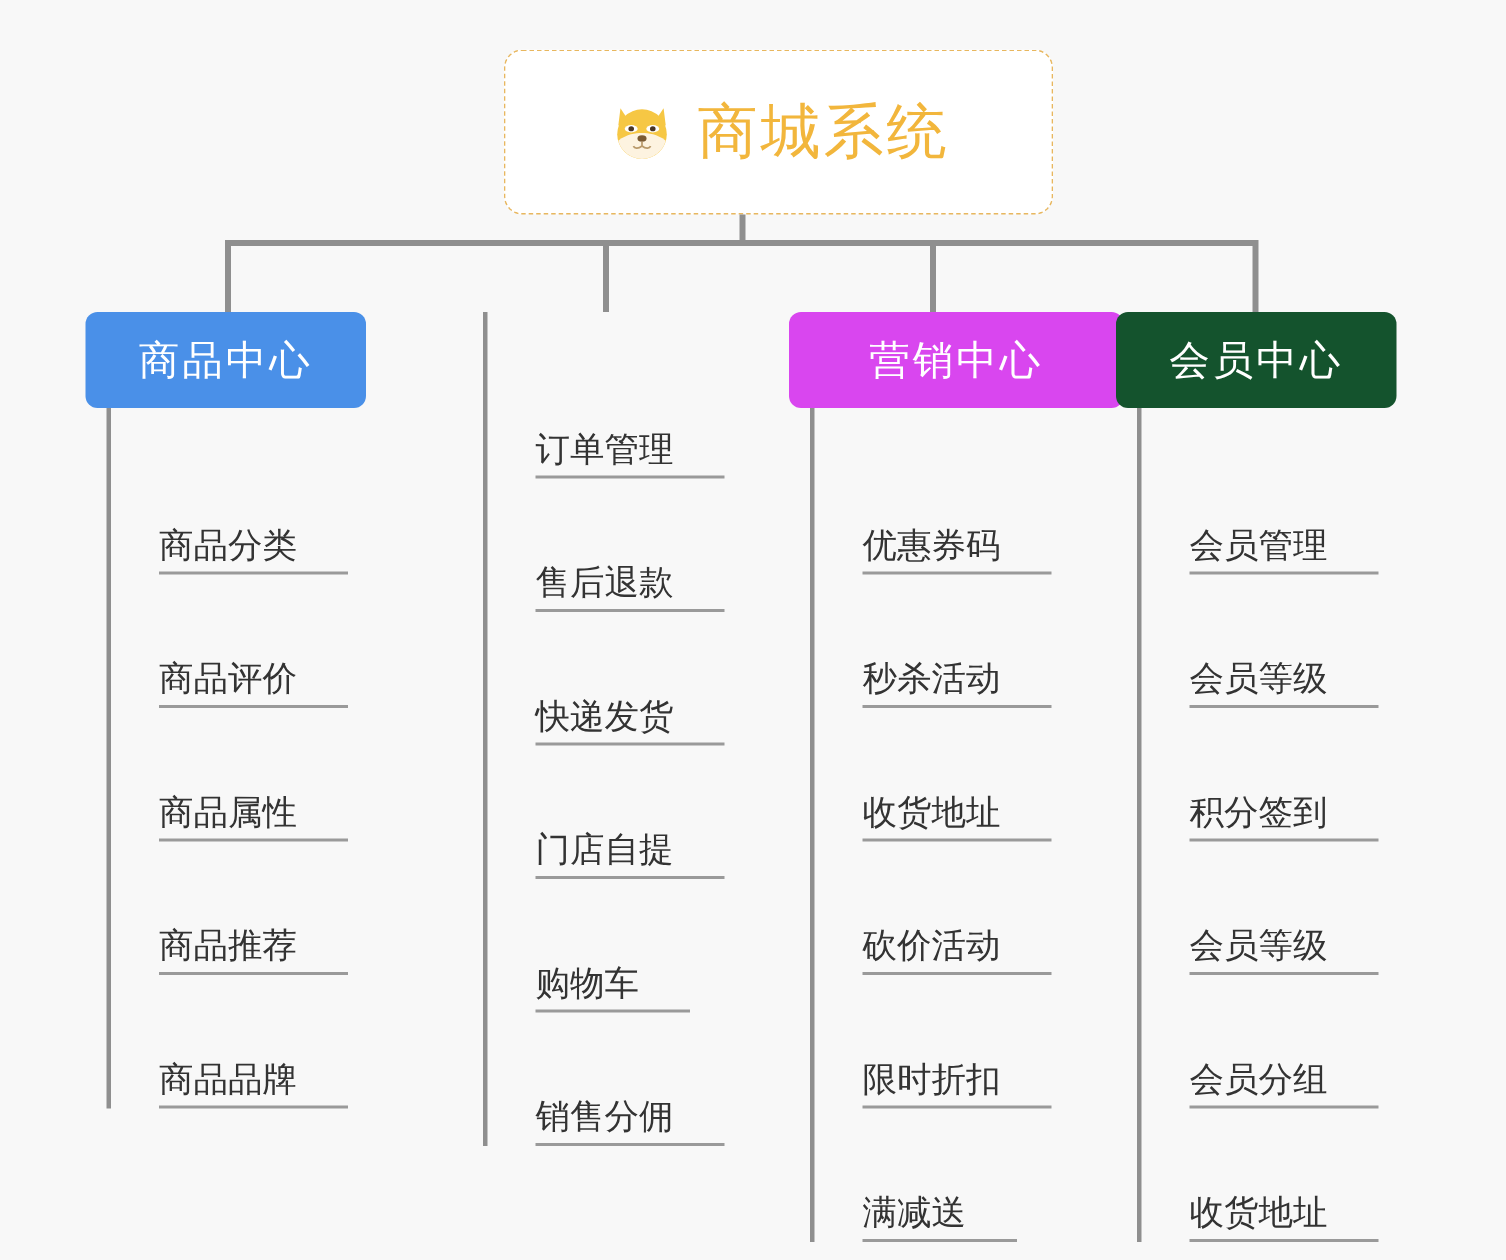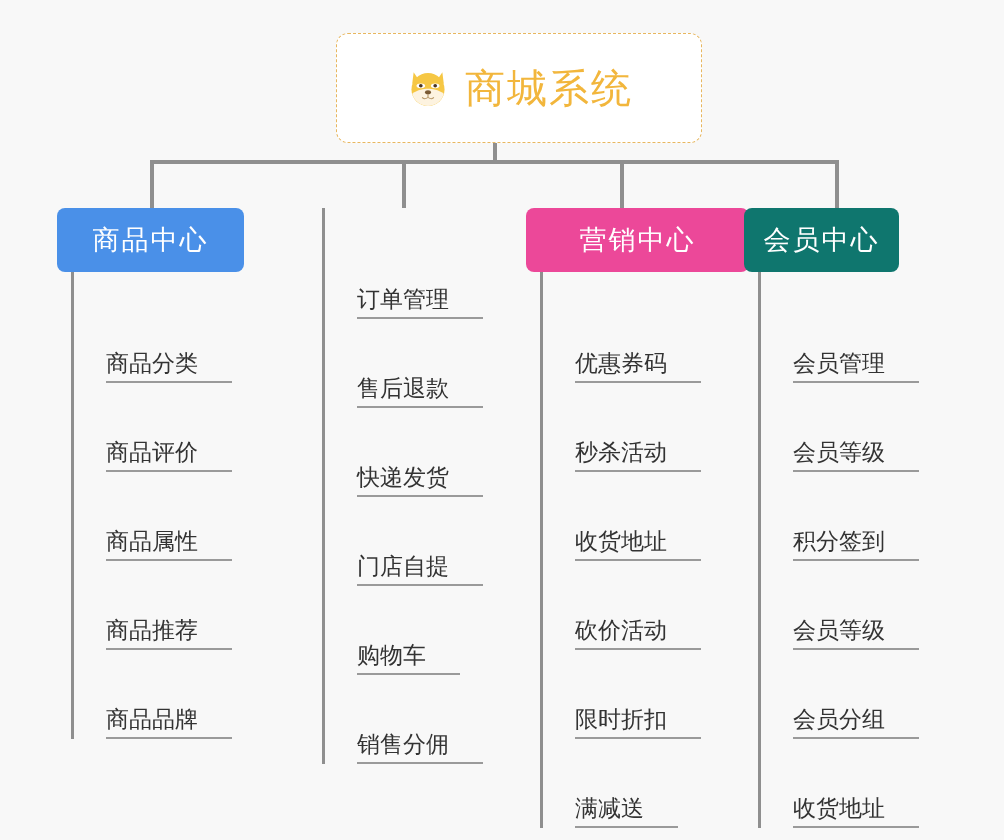--- a/index.html
+++ b/index.html
@@ -95,22 +95,22 @@
     display: flex;
     align-items: center;
     justify-content: center;
     color: #ffffff;
     font-size: 27px;
     letter-spacing: 2px;
     white-space: nowrap;
   }
   .branch-1 .branch-header { width: 187px; background: #4a90e8; }
   .branch-2 .branch-header { width: 187px; background: #e2605c; }
-  .branch-3 .branch-header { width: 223px; background: #ec4899; }
-  .branch-4 .branch-header { width: 155px; background: #0f766e; }
+  .branch-3 .branch-header { width: 223px; background: #d946ef; }
+  .branch-4 .branch-header { width: 187px; background: #14532d; }
 
   
   .leaf-list {
     position: relative;
     margin-left: 14px;
     padding-left: 0;
     border-left: 3px solid #8f8f8f;
     padding-top: 22px;
   }
   .leaf {

